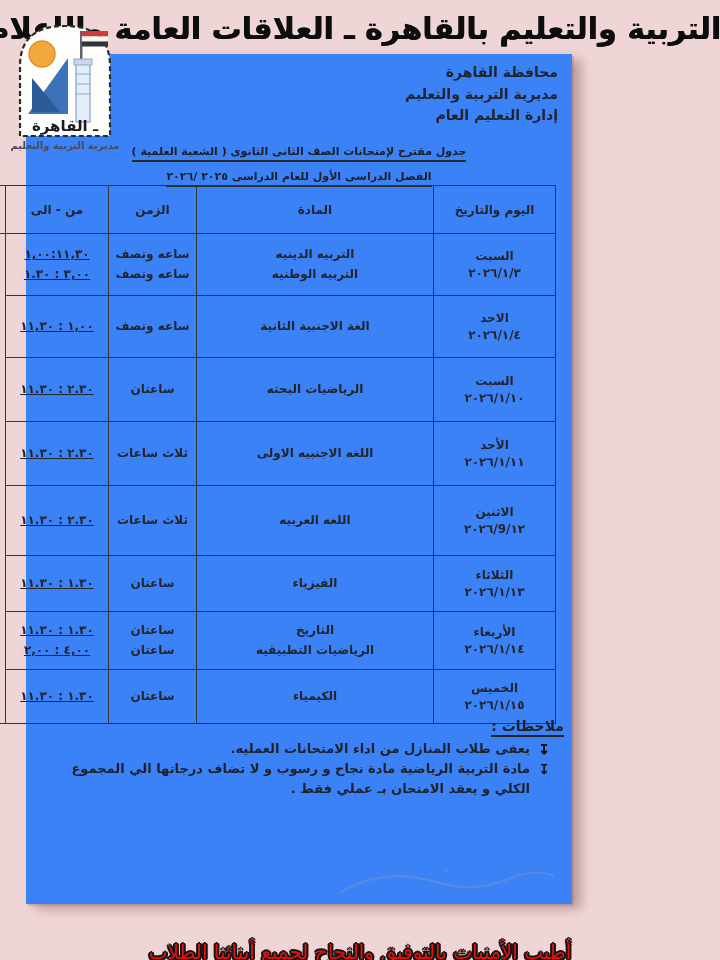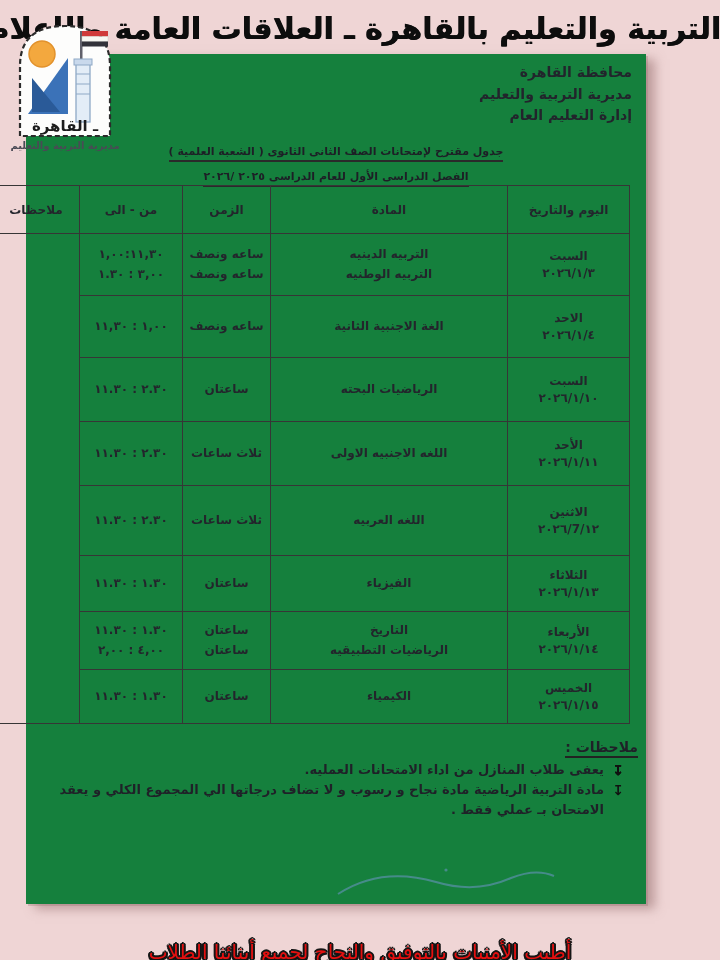--- a/index.html
+++ b/index.html
@@ -24,22 +24,22 @@
   }
   
   .emblem { position:absolute; left:8px; top:14px; width:114px; height:142px; z-index:5; }
   .emblem svg { display:block; }
   .emblem-caption {
     margin-top:-2px; text-align:center; direction:rtl;
     font-size:10px; font-weight:bold; color:#4a4a55;
   }
   
   .page {
-    position:absolute; left:26px; top:54px; width:620px; height:850px;
-    background:#15803d;
+    position:absolute; left:26px; top:54px; width:546px; height:850px;
+    background:#3b82f6;
     box-shadow:9px 5px 10px rgba(150,110,110,.55), 2px 2px 0 rgba(170,130,130,.35);
   }
   .letterhead {
     position:absolute; top:8px; right:14px; text-align:right; direction:rtl;
     font-size:14px; font-weight:bold; color:#22242c; line-height:1.55;
   }
   .doc-title { position:absolute; top:86px; left:0; width:100%; text-align:center; direction:rtl; }
   .doc-title .t-line {
     display:inline-block; font-size:11px; font-weight:bold; color:#1d1f26;
     border-bottom:2px solid #2a2a2a; padding-bottom:2px; margin-bottom:3px;
@@ -57,25 +57,25 @@
     padding:2px 0;
   }
   .col-day{width:122px;} .col-sub{width:237px;} .col-dur{width:88px;}
   .col-time{width:103px;} .col-note{width:87px;}
   .schedule tr.hdr{height:48px;}
   .schedule tr.r0{height:62px;} .schedule tr.r1{height:62px;}
   .schedule tr.r2{height:64px;} .schedule tr.r3{height:64px;}
   .schedule tr.r4{height:70px;} .schedule tr.r5{height:56px;}
   .schedule tr.r6{height:58px;} .schedule tr.r7{height:54px;}
   .multi{white-space:pre-line; line-height:1.65;}
-  .t-ltr{direction:ltr; unicode-bidi:isolate;}
+  .t-ltr{direction:ltr; unicode-bidi:isolate;text-decoration:underline;}
   .day-name{display:block; line-height:1.5;}
   .day-date{display:block; direction:ltr; unicode-bidi:isolate; line-height:1.4;}
   
-  .notes { position:absolute; top:683px; right:8px; left:8px; direction:rtl; color:#1f2128; }
+  .notes { position:absolute; top:662px; right:8px; left:8px; direction:rtl; color:#1f2128; }
   .notes-heading {
     display:inline-block; font-size:14px; font-weight:bold;
     border-bottom:2px solid #222; padding-bottom:1px; margin-bottom:2px;
   }
   .note-item {
     position:relative; padding-right:34px; padding-left:4px;
     font-size:13px; font-weight:bold; line-height:20px; text-align:right;
   }
   .note-bullet { position:absolute; right:14px; top:0; font-size:14px; color:#111; }
   
@@ -186,21 +186,21 @@
         <span class="day-name">الأحد</span>
         <span class="day-date">٢٠٢٦/١/١١</span>
       </td>
       <td class="multi">اللغه الاجنبيه الاولى</td>
       <td class="multi">ثلاث ساعات</td>
       <td class="multi t-ltr">٢.٣٠ : ١١.٣٠</td>
     </tr>
     <tr class="r4">
       <td>
         <span class="day-name">الاثنين</span>
-        <span class="day-date">٢٠٢٦/7/١٢</span>
+        <span class="day-date">٢٠٢٦/9/١٢</span>
       </td>
       <td class="multi">اللغه العربيه</td>
       <td class="multi">ثلاث ساعات</td>
       <td class="multi t-ltr">٢.٣٠ : ١١.٣٠</td>
     </tr>
     <tr class="r5">
       <td>
         <span class="day-name">الثلاثاء</span>
         <span class="day-date">٢٠٢٦/١/١٣</span>
       </td>

